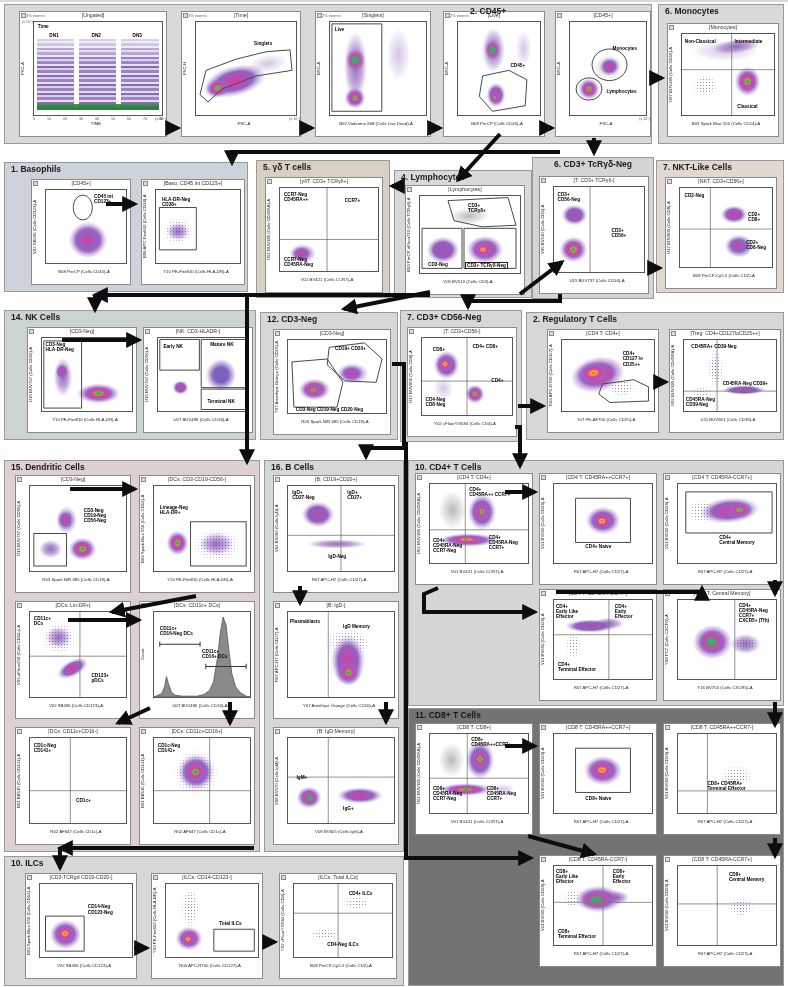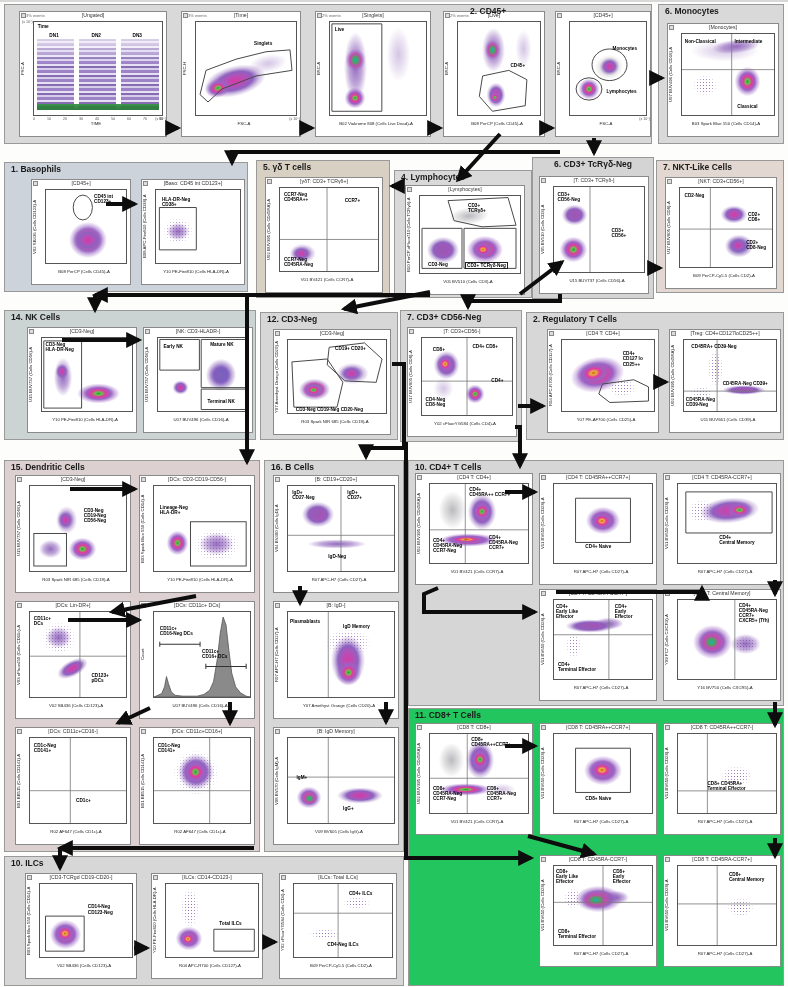--- a/index.html
+++ b/index.html
@@ -691,21 +691,21 @@
           </svg>
           <div class="glabel" style="left: 62%; top: 4%;">CD4+
 CD45RA-Neg
 CCR7+
 CXCR5+ (Tfh)</div>
         </div>
         <div class="ylab" style="left: 1px; top: 9px; height: 81px; width: 10px;">Y09 PC7 (Cells CXCR3)-A</div>
         <div class="xlab" style="left: 7px; width: 108px; top: 96px;">Y16 BV750 (Cells CXCR5)-A</div>
       </div>
     </div>
-    <div class="panel" style="left: 408px; top: 706px; width: 376px; height: 278px; background: #22c55e;">
+    <div class="panel" style="left: 408px; top: 706px; width: 376px; height: 278px; background: #737373;">
       <div class="panel-title">11. CD8+ T Cells</div>
       <div class="plot" style="left: 6px; top: 14px; width: 118px; height: 112px;">
         <div class="ptitle">[CD8 T: CD8+]</div>
         <div class="evicon"></div>
         <div class="pbody" style="left: 13px; top: 9px; width: 100px; height: 81px;">
           <div class="bl g" style="left: 8%; top: 10%; width: 28%; height: 46%;"></div>
           <div class="bl m" style="left: 36%; top: 8%; width: 30%; height: 50%;"></div>
           <div class="bl d" style="left: 40%; top: 16%; width: 22%; height: 32%;"></div>
           <div class="bl d" style="left: 8%; top: 62%; width: 56%; height: 16%;"></div>
           <div class="bl f" style="left: 60%; top: 62%; width: 28%; height: 16%;"></div>

